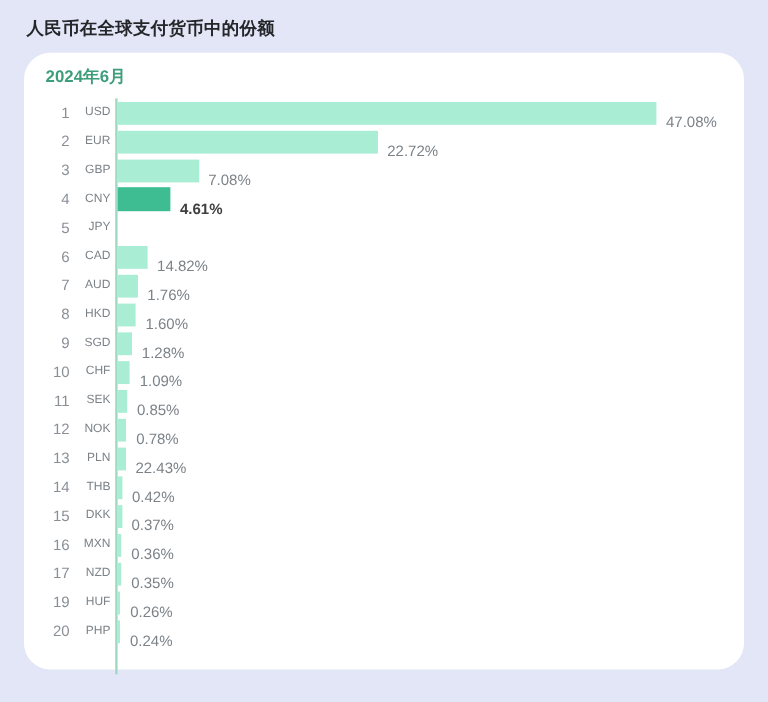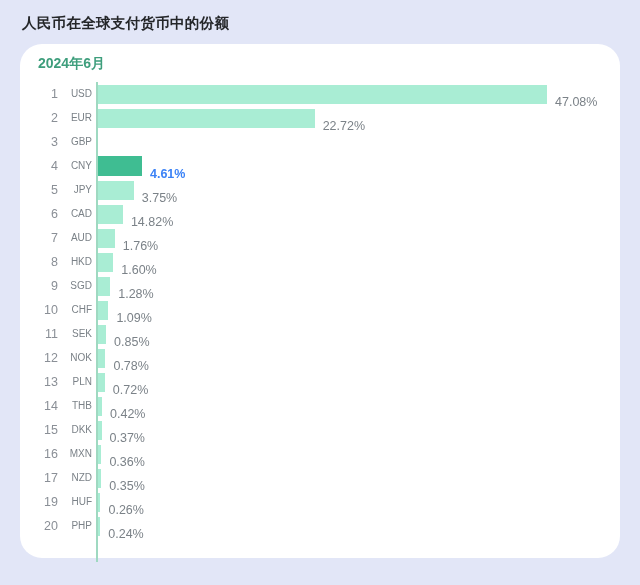--- a/index.html
+++ b/index.html
@@ -105,21 +105,21 @@
   }
   .value {
     font-size: 12.5px;
     color: #7b8288;
     margin-left: 8px;
     white-space: nowrap;
     line-height: 24px;
     margin-top: 16px;
   }
   .row.highlight .value {
-    color: #3b82f6;
+    color: #404040;
     font-weight: bold;
   }
 </style>
 </head>
 <body>
 
 <div class="page">
 
   <div class="page-title">人民币在全球支付货币中的份额</div>
 
@@ -141,36 +141,36 @@
             <div class="rank">2</div>
             <div class="code">EUR</div>
             <div class="bar-wrap">
               <div class="bar" style="width: 216.68px;"></div>
               <div class="value">22.72%</div>
             </div>
           </div>
           <div class="row">
             <div class="rank">3</div>
             <div class="code">GBP</div>
+            <div class="bar-wrap">
+              <div class="bar" style="width: 67.5217px;"></div>
+              <div class="value">7.08%</div>
+            </div>
           </div>
           <div class="row highlight">
             <div class="rank">4</div>
             <div class="code">CNY</div>
             <div class="bar-wrap">
               <div class="bar" style="width: 43.9654px;"></div>
               <div class="value">4.61%</div>
             </div>
           </div>
           <div class="row">
             <div class="rank">5</div>
             <div class="code">JPY</div>
-            <div class="bar-wrap">
-              <div class="bar" style="width: 35.7636px;"></div>
-              <div class="value">3.75%</div>
-            </div>
           </div>
           <div class="row">
             <div class="rank">6</div>
             <div class="code">CAD</div>
             <div class="bar-wrap">
               <div class="bar" style="width: 24.8915px;"></div>
               <div class="value">14.82%</div>
             </div>
           </div>
           <div class="row">
@@ -219,21 +219,21 @@
             <div class="bar-wrap">
               <div class="bar" style="width: 7.43883px;"></div>
               <div class="value">0.78%</div>
             </div>
           </div>
           <div class="row">
             <div class="rank">13</div>
             <div class="code">PLN</div>
             <div class="bar-wrap">
               <div class="bar" style="width: 6.86661px;"></div>
-              <div class="value">0.72%</div>
+              <div class="value">22.43%</div>
             </div>
           </div>
           <div class="row">
             <div class="rank">14</div>
             <div class="code">THB</div>
             <div class="bar-wrap">
               <div class="bar" style="width: 4.00552px;"></div>
               <div class="value">0.42%</div>
             </div>
           </div>

